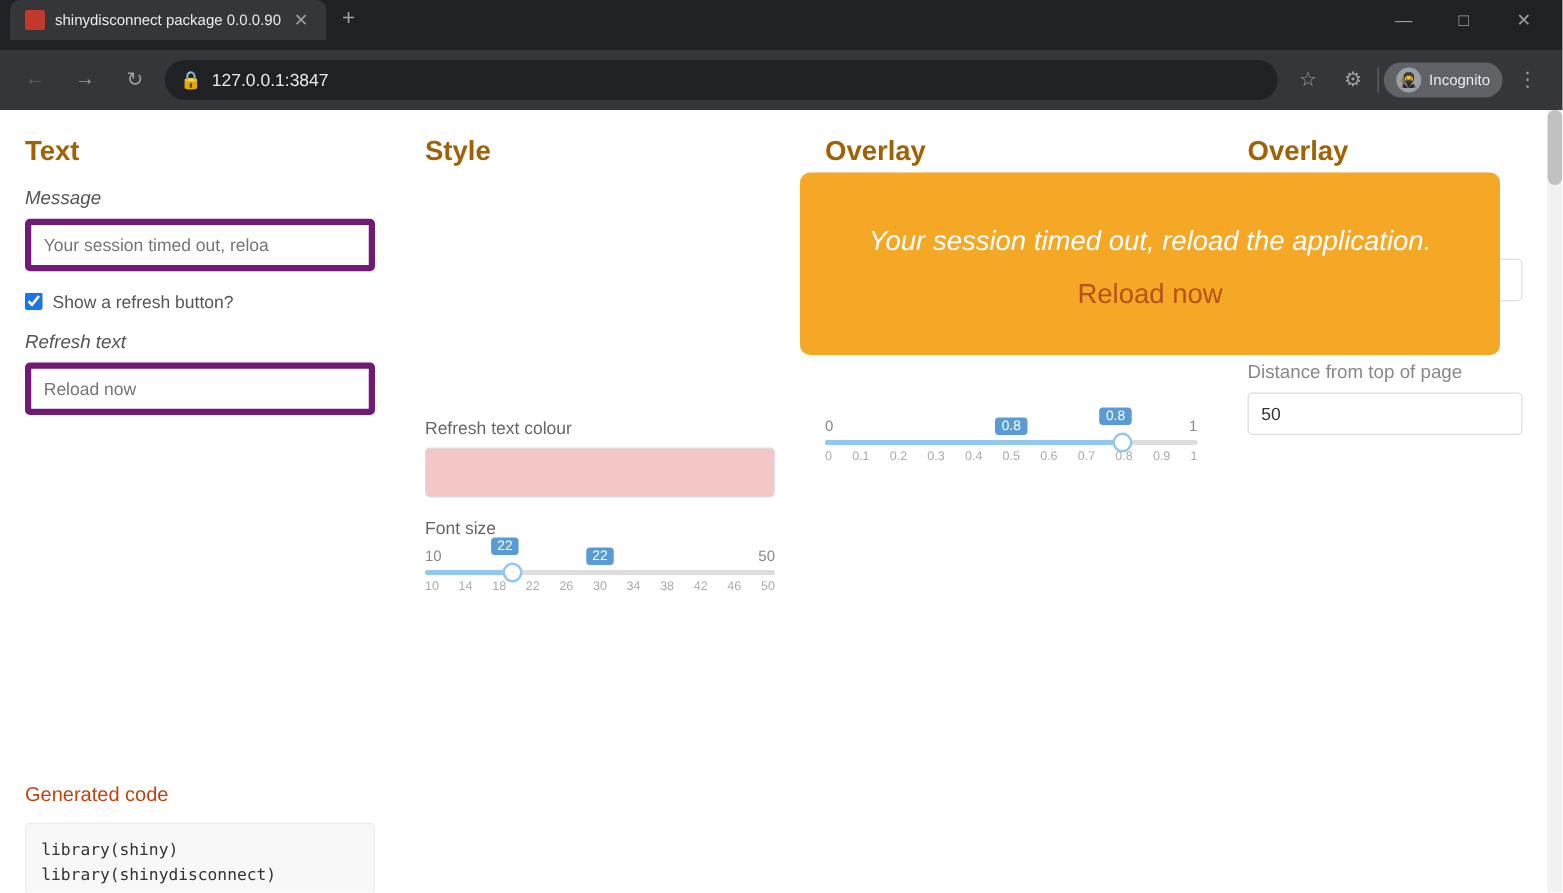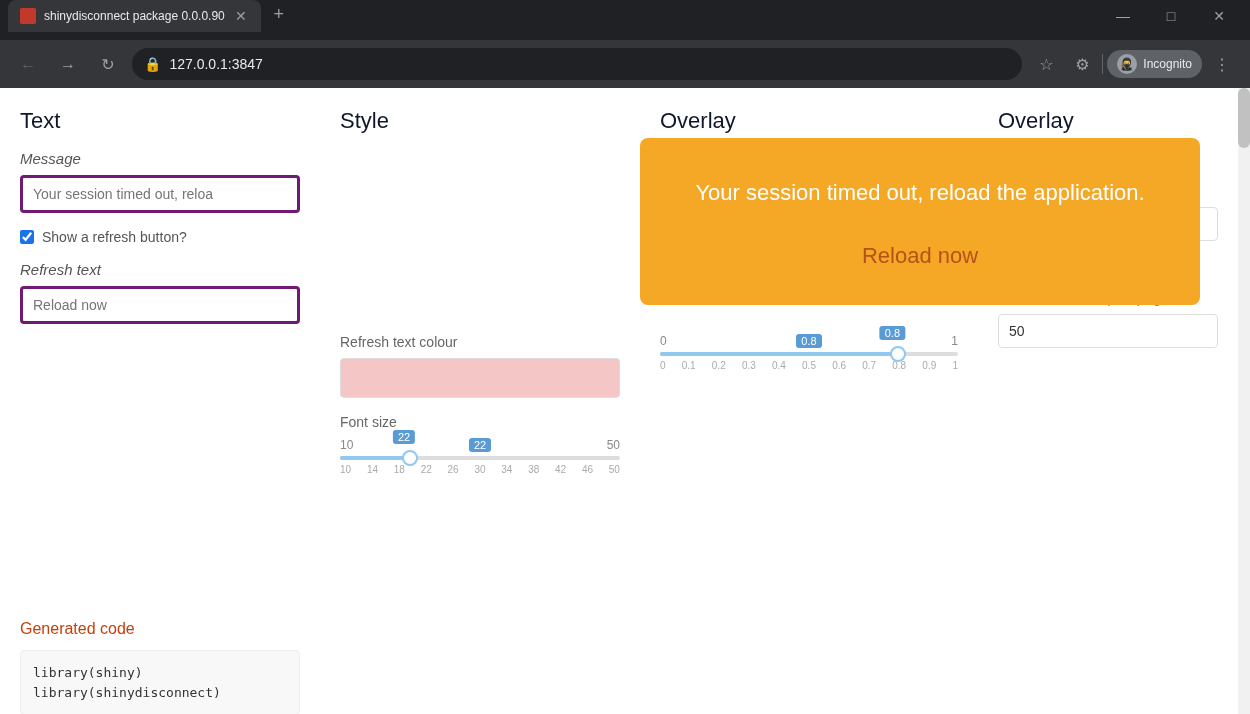--- a/index.html
+++ b/index.html
@@ -202,34 +202,34 @@
     }
 
     
     .text-panel {
       width: 320px;
       padding: 20px;
       flex-shrink: 0;
     }
     .panel-title {
       font-size: 22px;
-      color: #0f172a;
-      font-weight: 400;
+      color: #a16207;
+      font-weight: 700;
       margin-bottom: 16px;
     }
     .field-label {
       font-size: 15px;
       color: #555;
       margin-bottom: 8px;
       font-weight: 400;
       font-style: italic;
     }
     .text-input {
       width: 100%;
-      border: 3px solid #701a75;
+      border: 5px solid #701a75;
       border-radius: 4px;
       padding: 8px 10px;
       font-size: 14px;
       color: #aaa;
       background: #fff;
       outline: none;
       margin-bottom: 16px;
     }
     .checkbox-row {
       display: flex;
@@ -374,21 +374,22 @@
       border-radius: 8px;
       padding: 40px 40px 36px;
       text-align: center;
       z-index: 10;
     }
     .overlay-main-text {
       font-size: 22px;
       color: #fff;
       font-weight: 500;
       line-height: 1.4;
-      margin-bottom: 34px;
+      margin-bottom: 13px;
+      font-style: italic;
     }
     .overlay-reload-btn {
       font-size: 22px;
       color: #b5521a;
       font-weight: 500;
       cursor: pointer;
       background: none;
       border: none;
       font-family: inherit;
     }

